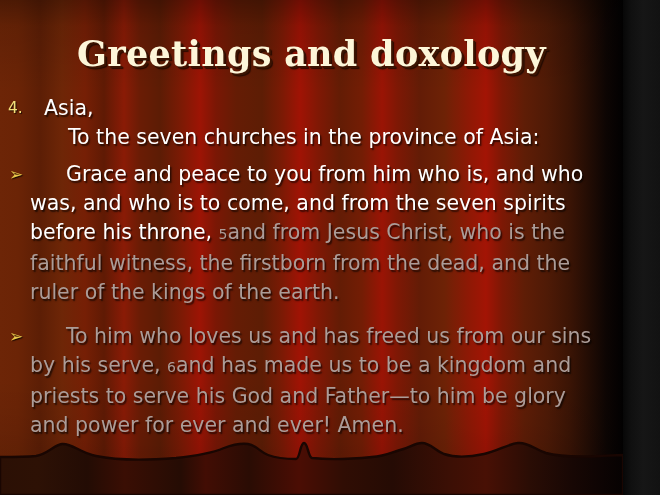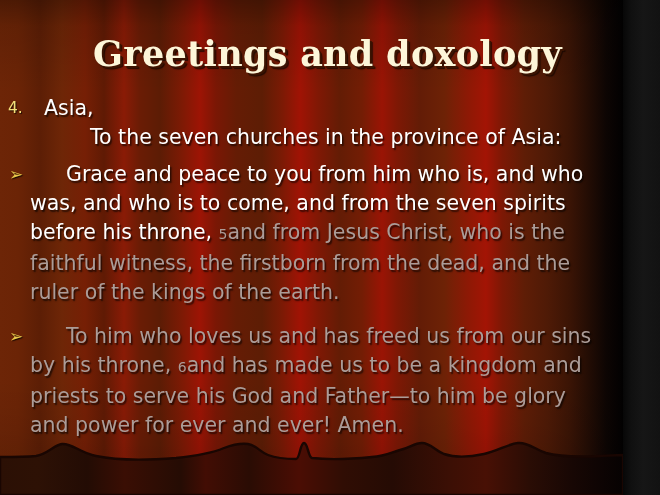--- a/index.html
+++ b/index.html
@@ -97,21 +97,21 @@
     left: 0;
     bottom: 0;
     width: 623px;
     height: 60px;
     pointer-events: none;
   }
 
   
   .title {
     position: absolute;
-    left: 16px;
+    left: 0;
     top: 33px;
     width: 623px;
     text-align: center;
     font-family: "DejaVu Serif", "Liberation Serif", serif;
     font-weight: bold;
     font-size: 35px;
     letter-spacing: 0.3px;
     color: #fdf6d9;
     text-shadow:
       2px 2px 0 #3b1402,
@@ -152,21 +152,21 @@
     position: absolute;
     left: 9px;
     top: 0;
     color: #e8c84a;
     font-size: 17px;
     line-height: 29px;
     text-shadow: 1px 1px 1px rgba(0,0,0,0.8);
   }
 
   .p-john   { margin-top: 0px; }
-  .p-tothe  { margin-top: 0px; padding-left: 90px; }
+  .p-tothe  { margin-top: 0px; padding-left: 68px; }
   .p-grace  { margin-top: 8px; padding-left: 30px; padding-right: 6px; }
   .p-tohim  { margin-top: 15px; padding-left: 30px; padding-right: 18px; }
 
   .indent-first { padding-left: 36px; }
 
   
   .dim {
     color: #ab9c98;
   }
   .vnum {
@@ -229,17 +229,17 @@
       <span>To the seven churches in the province of Asia:</span>
     </div>
 
     <div class="para p-grace">
       <span class="bullet">➢</span>
       <span class="indent-first">Grace and peace to you from him who is, and who was, and who is to come, and from the seven spirits before his throne, </span><span class="dim vnum">5</span><span class="dim">and from Jesus Christ, who is the faithful witness, the firstborn from the dead, and the ruler of the kings of the earth.</span>
     </div>
 
     <div class="para p-tohim">
       <span class="bullet">➢</span>
-      <span class="dim indent-first">To him who loves us and has freed us from our sins by his throne, </span><span class="dim vnum">6</span><span class="dim">and has made us to be a kingdom and priests to serve his God and Father—to him be glory and power for ever and ever! Amen.</span>
+      <span class="dim indent-first">To him who loves us and has freed us from our sins by his serve, </span><span class="dim vnum">6</span><span class="dim">and has made us to be a kingdom and priests to serve his God and Father—to him be glory and power for ever and ever! Amen.</span>
     </div>
 
   </div>
 </div>
 
 </body></html>

